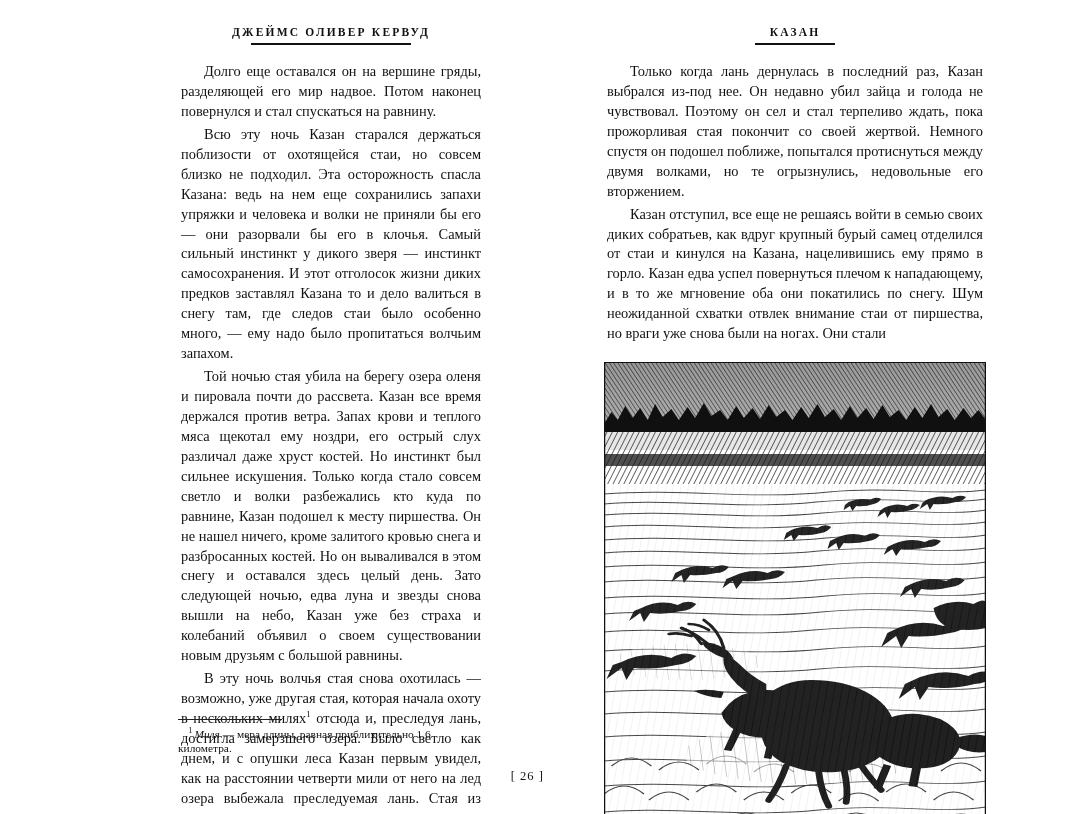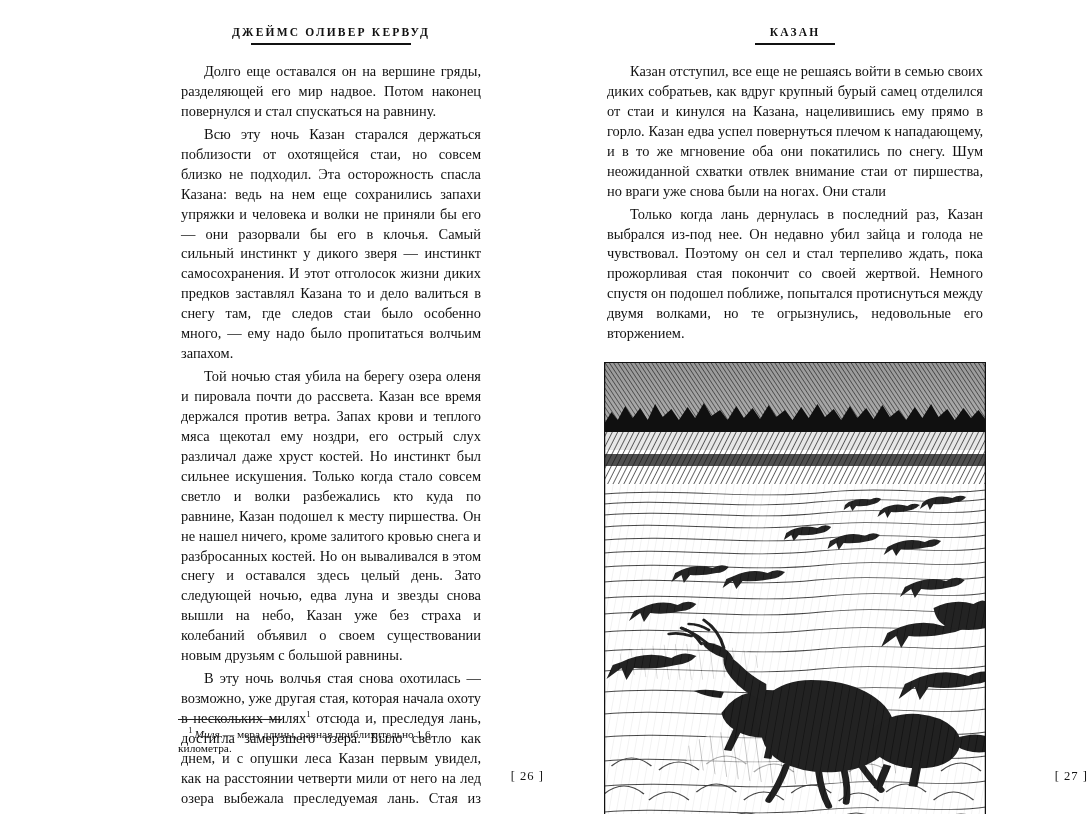--- a/index.html
+++ b/index.html
@@ -149,22 +149,22 @@
     <div class="folio">[ 26 ]</div>
   </div>
 
   <div class="page page-right">
     <div class="runhead runhead-right">
       <span>КАЗАН</span>
       <span class="rule"></span>
     </div>
 
     <div class="body-text">
+      <p>Только когда лань дернулась в последний раз, Казан выбрался из-под нее. Он недавно убил зайца и голода не чувствовал. Поэтому он сел и стал терпеливо ждать, пока прожорливая стая покончит со своей жертвой. Немного спустя он подошел поближе, попытался протиснуться между двумя волками, но те огрызнулись, недовольные его вторжением.</p>
       <p>Казан отступил, все еще не решаясь войти в семью своих диких собратьев, как вдруг крупный бурый самец отделился от стаи и кинулся на Казана, нацеливишись ему прямо в горло. Казан едва успел повернуться плечом к нападающему, и в то же мгновение оба они покатились по снегу. Шум неожиданной схватки отвлек внимание стаи от пиршества, но враги уже снова были на ногах. Они стали</p>
-      <p>Только когда лань дернулась в последний раз, Казан выбрался из-под нее. Он недавно убил зайца и голода не чувствовал. Поэтому он сел и стал терпеливо ждать, пока прожорливая стая покончит со своей жертвой. Немного спустя он подошел поближе, попытался протиснуться между двумя волками, но те огрызнулись, недовольные его вторжением.</p>
     </div>
 
     <div class="illustration">
       <svg viewBox="0 0 306 472" preserveAspectRatio="none" aria-hidden="true">
         <defs>
           <pattern id="hatchA" width="4" height="4" patternUnits="userSpaceOnUse" patternTransform="rotate(22)">
             <rect width="4" height="4" fill="#ffffff"></rect>
             <line x1="0" y1="0" x2="0" y2="4" stroke="#1a1a1a" stroke-width="1.1"></line>
           </pattern>
           <pattern id="hatchB" width="3" height="3" patternUnits="userSpaceOnUse" patternTransform="rotate(-28)">
@@ -314,16 +314,15 @@
             <path d="M264,246 q16,-10 32,-4 q8,-6 10,-2 l0,26 q-14,4 -28,0 q-12,-4 -14,-20 z"></path>
           </g>
 
           <rect x="0" y="122" width="306" height="350" fill="url(#hatchC)" opacity="0.10"></rect>
 
           <rect x="0.5" y="0.5" width="305" height="471" fill="none" stroke="#111111" stroke-width="1"></rect>
         </g>
       </svg>
     </div>
 
-    <div class="folio">[ 27 ]</div>
   </div>
 
 </div>
 
 </body></html>

